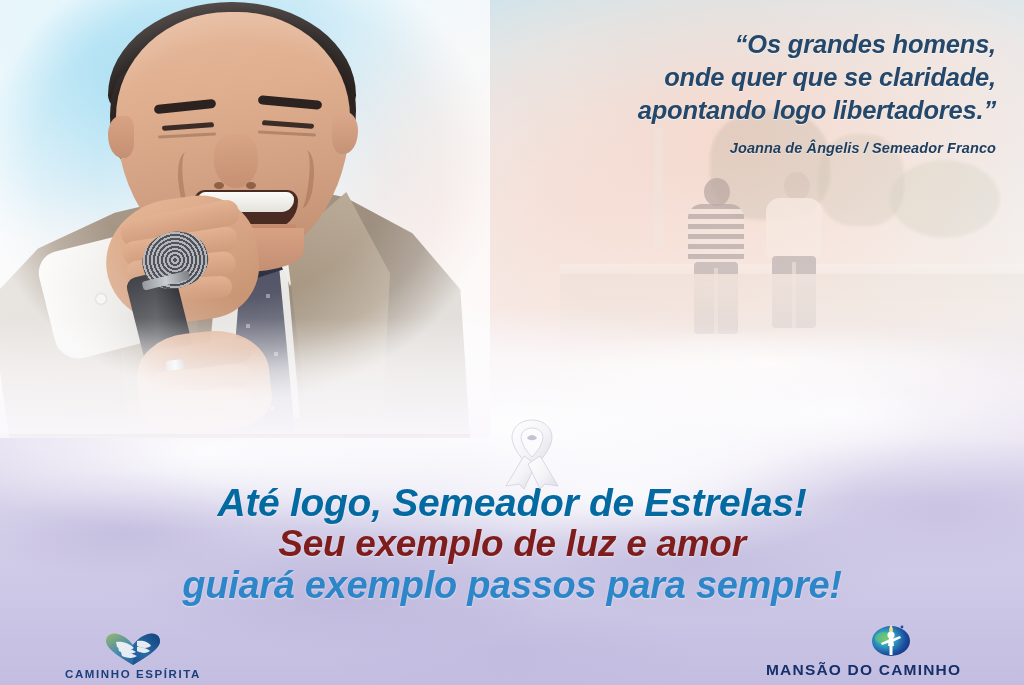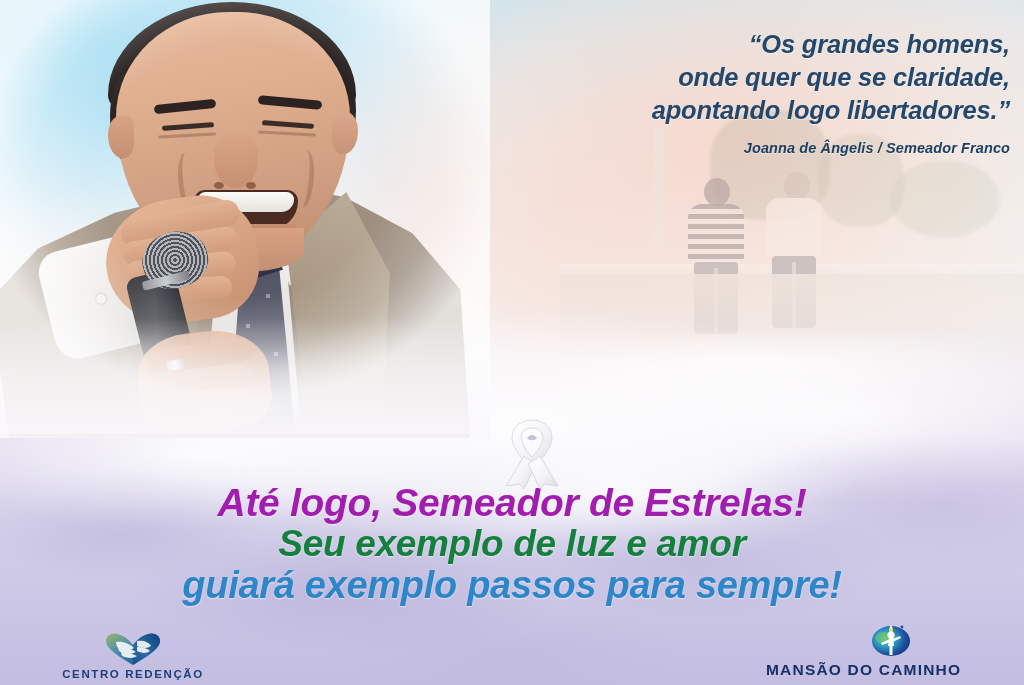--- a/index.html
+++ b/index.html
@@ -337,21 +337,21 @@
   .g3 { left:168px; top:396px; width:94px; height:22px; transform:rotate(-2deg); }
   .ring {
     position:absolute; left:176px; top:366px; width:18px; height:10px;
     background:linear-gradient(90deg,#c3c7cb,#f0f2f4,#aeb2b6);
     border-radius:3px; transform:rotate(-7deg); z-index:34;
   }
 
   
   .quote-block {
     position:absolute;
-    right:14px; top:28px;
+    right:28px; top:28px;
     width:560px;
     text-align:right;
     z-index:60;
   }
   .quote-line {
     font-style:italic;
     font-weight:bold;
     font-size:25.5px;
     line-height:33px;
     color:#24486b;
@@ -384,22 +384,22 @@
     text-align:center;
     z-index:61;
   }
   .msg-line {
     font-style:italic;
     font-weight:bold;
     white-space:nowrap;
     letter-spacing:-0.3px;
     text-shadow:0 1px 2px rgba(255,255,255,0.5);
   }
-  .msg-1 { font-size:39px; line-height:42px; color:#a21caf; }
-  .msg-2 { font-size:37px; line-height:40px; color:#15803d; }
+  .msg-1 { font-size:39px; line-height:42px; color:#0369a1; }
+  .msg-2 { font-size:37px; line-height:40px; color:#7f1d1d; }
   .msg-3 { font-size:38px; line-height:42px; color:#2d86c8; }
 
   
   .logo-left {
     position:absolute;
     left:8px; bottom:4px;
     width:250px;
     text-align:center;
     z-index:63;
   }
@@ -561,21 +561,21 @@
       <path d="M30 33 C17 25 3 17 3 9 C3 3 9 0 15 2 C22 4 27 9 30 13 C33 9 38 4 45 2 C51 0 57 3 57 9 C57 17 43 25 30 33 Z" fill="url(#hl)"></path>
       <path d="M30 13 C33 9 38 4 45 2 C51 0 57 3 57 9 C57 17 43 25 30 33 Z" fill="url(#hr)"></path>
       <g fill="#f4f6f8" opacity="0.93">
         <path d="M13 10 C20 9 27 12 31 16 C27 19 20 18 14 15 Z"></path>
         <path d="M15 15 C22 15 29 17 33 20 C28 23 21 22 16 19 Z"></path>
         <path d="M18 20 C24 20 30 22 34 24 C30 27 23 26 19 24 Z"></path>
         <path d="M34 9 C40 8 46 10 48 14 C44 17 38 16 34 14 Z"></path>
         <path d="M34 15 C40 15 45 17 47 19 C43 22 38 21 34 19 Z"></path>
       </g>
     </svg>
-    <div class="logo-l1">CENTRO REDENÇÃO</div>
+    <div class="logo-l1">CAMINHO ESPÍRITA</div>
   </div>
 
   <div class="logo-right">
     <svg class="logo-mark" width="48" height="44" viewBox="0 0 48 44">
       <defs>
         <radialGradient id="gl" cx="36%" cy="42%" r="72%">
           <stop offset="0%" stop-color="#7ed06a"></stop>
           <stop offset="35%" stop-color="#2f9fc4"></stop>
           <stop offset="72%" stop-color="#1d4fa0"></stop>
           <stop offset="100%" stop-color="#132f78"></stop>

